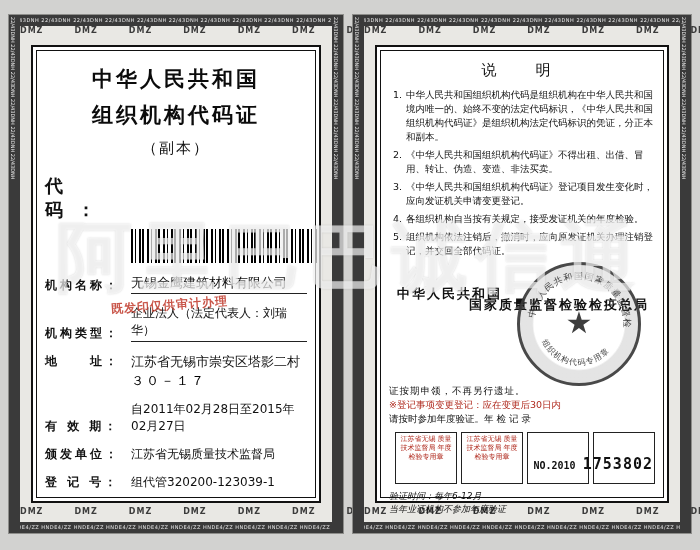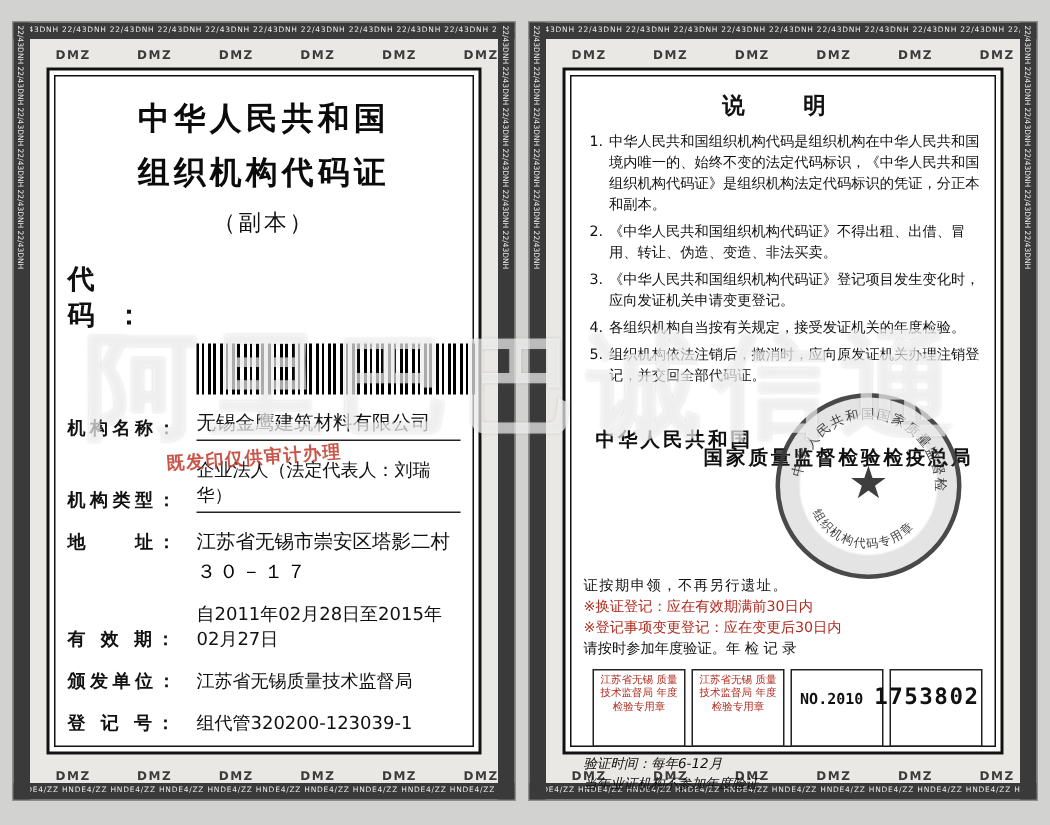--- a/index.html
+++ b/index.html
@@ -41,23 +41,23 @@
     overflow:hidden;
   }
   .sideband.l{left:0;}
   .sideband.r{right:0;}
   .sideband span{
     display:block;color:#e9e9e9;font-size:5px;line-height:11px;
     transform:rotate(90deg);transform-origin:left top;
     white-space:nowrap;position:absolute;left:9px;top:2px;
   }
   .dmzrow{
-    position:absolute;left:28px;right:11px;height:15px;
+    position:absolute;left:11px;right:11px;height:15px;
     color:#3b3b3b;font-size:8px;font-weight:bold;
-    display:flex;justify-content:space-around;align-items:flex-end;
+    display:flex;justify-content:space-around;align-items:flex-start;
     letter-spacing:1px;
     gap:31px;
   }
   .dmzrow.top{top:11px;}
   .dmzrow.bot{bottom:11px;}
   .inner{
     position:absolute;left:22px;right:22px;top:30px;bottom:30px;
     background:#fff;border:2px solid #111;
   }
   .inner2{position:absolute;left:3px;right:3px;top:3px;bottom:3px;border:1px solid #111;}
@@ -85,21 +85,21 @@
   .fname{width:86px;flex:none;font-weight:bold;letter-spacing:3px;}
   .fval{flex:1;line-height:17px;}
   .fval.big{font-size:13px;}
   .underline{border-bottom:1px solid #222;padding-bottom:2px;}
   .addr2{margin-left:86px;font-size:13px;letter-spacing:2px;margin-top:2px;}
   .redstamp{
     position:absolute;left:78px;top:2px;color:#c0392b;font-size:12px;
     font-weight:bold;letter-spacing:1px;opacity:.85;transform:rotate(-4deg);
   }
   
-  .rtitle{text-align:center;font-size:15px;font-weight:bold;letter-spacing:12px;margin-top:4px;color:#111;}
+  .rtitle{text-align:center;font-size:15px;font-weight:normal;letter-spacing:12px;margin-top:4px;color:#111;}
   .rlist{margin:8px 0 0 0;padding:0 2px 0 4px;list-style:none;font-size:9.5px;line-height:14px;color:#111;}
   .rlist li{margin-bottom:4px;display:flex;}
   .rlist li .num{width:13px;flex:none;}
   .seal-area{position:relative;height:120px;margin-top:4px;}
   .seal{
     position:absolute;left:128px;top:0;width:118px;height:118px;border-radius:50%;
     border:3px solid #3a3a3a;opacity:.92;
     background:radial-gradient(circle at 50% 50%,rgba(255,255,255,0) 54%,rgba(60,60,60,.15) 56%);
   }
   .seal .ring-text{
@@ -286,21 +286,20 @@
               <text font-size="8" fill="#2e2e2e" letter-spacing="1">
                 <textPath href="#arcBot" startOffset="14%">组织机构代码专用章</textPath>
               </text>
             </svg>
             <div class="star">★</div>
           </div>
         </div>
 
         <div class="notes">
           <div class="hd">证按期申领，不再另行遗址。</div>
-          <div class="redline">※换证登记：应在有效期满前30日内</div>
           <div class="redline">※登记事项变更登记：应在变更后30日内</div>
           <div>请按时参加年度验证。年 检 记 录</div>
         </div>
 
         <div class="boxes">
           <div class="ibox">江苏省无锡
 质量技术监督局
 年度检验专用章</div>
           <div class="ibox">江苏省无锡
 质量技术监督局

